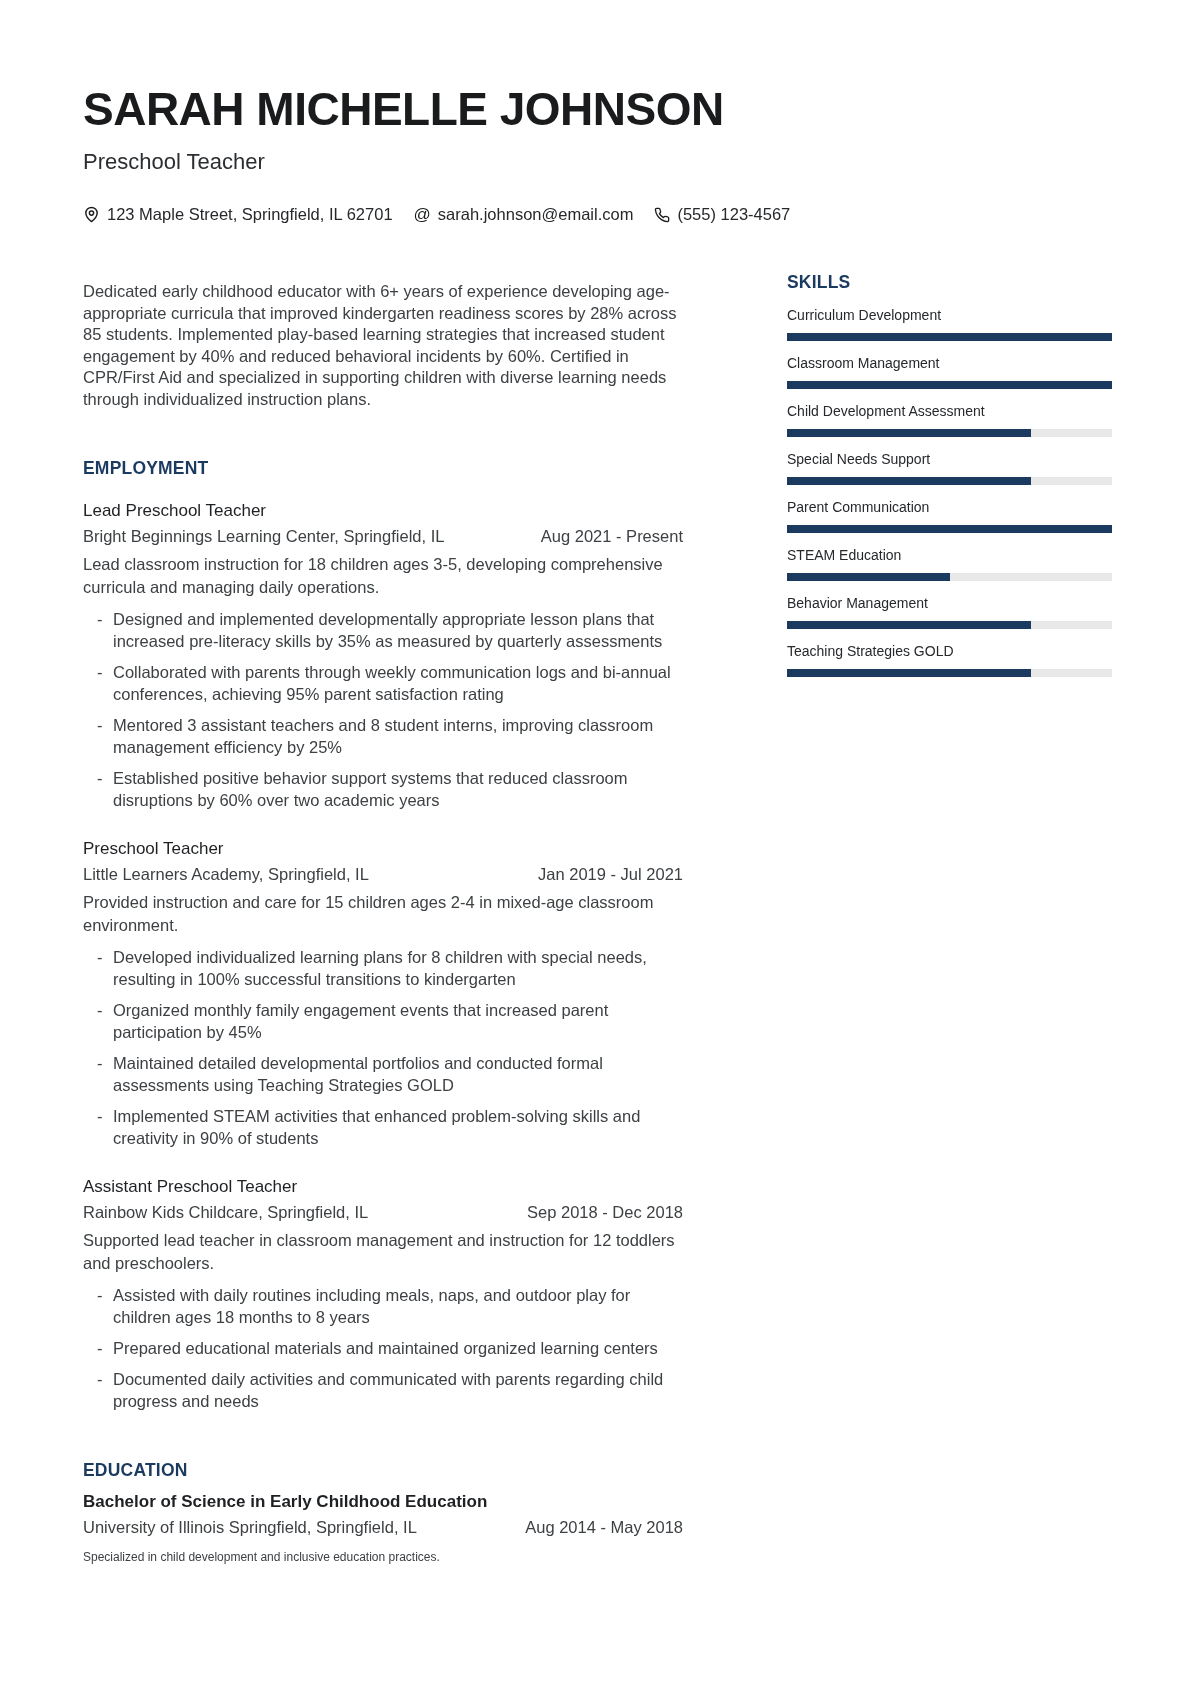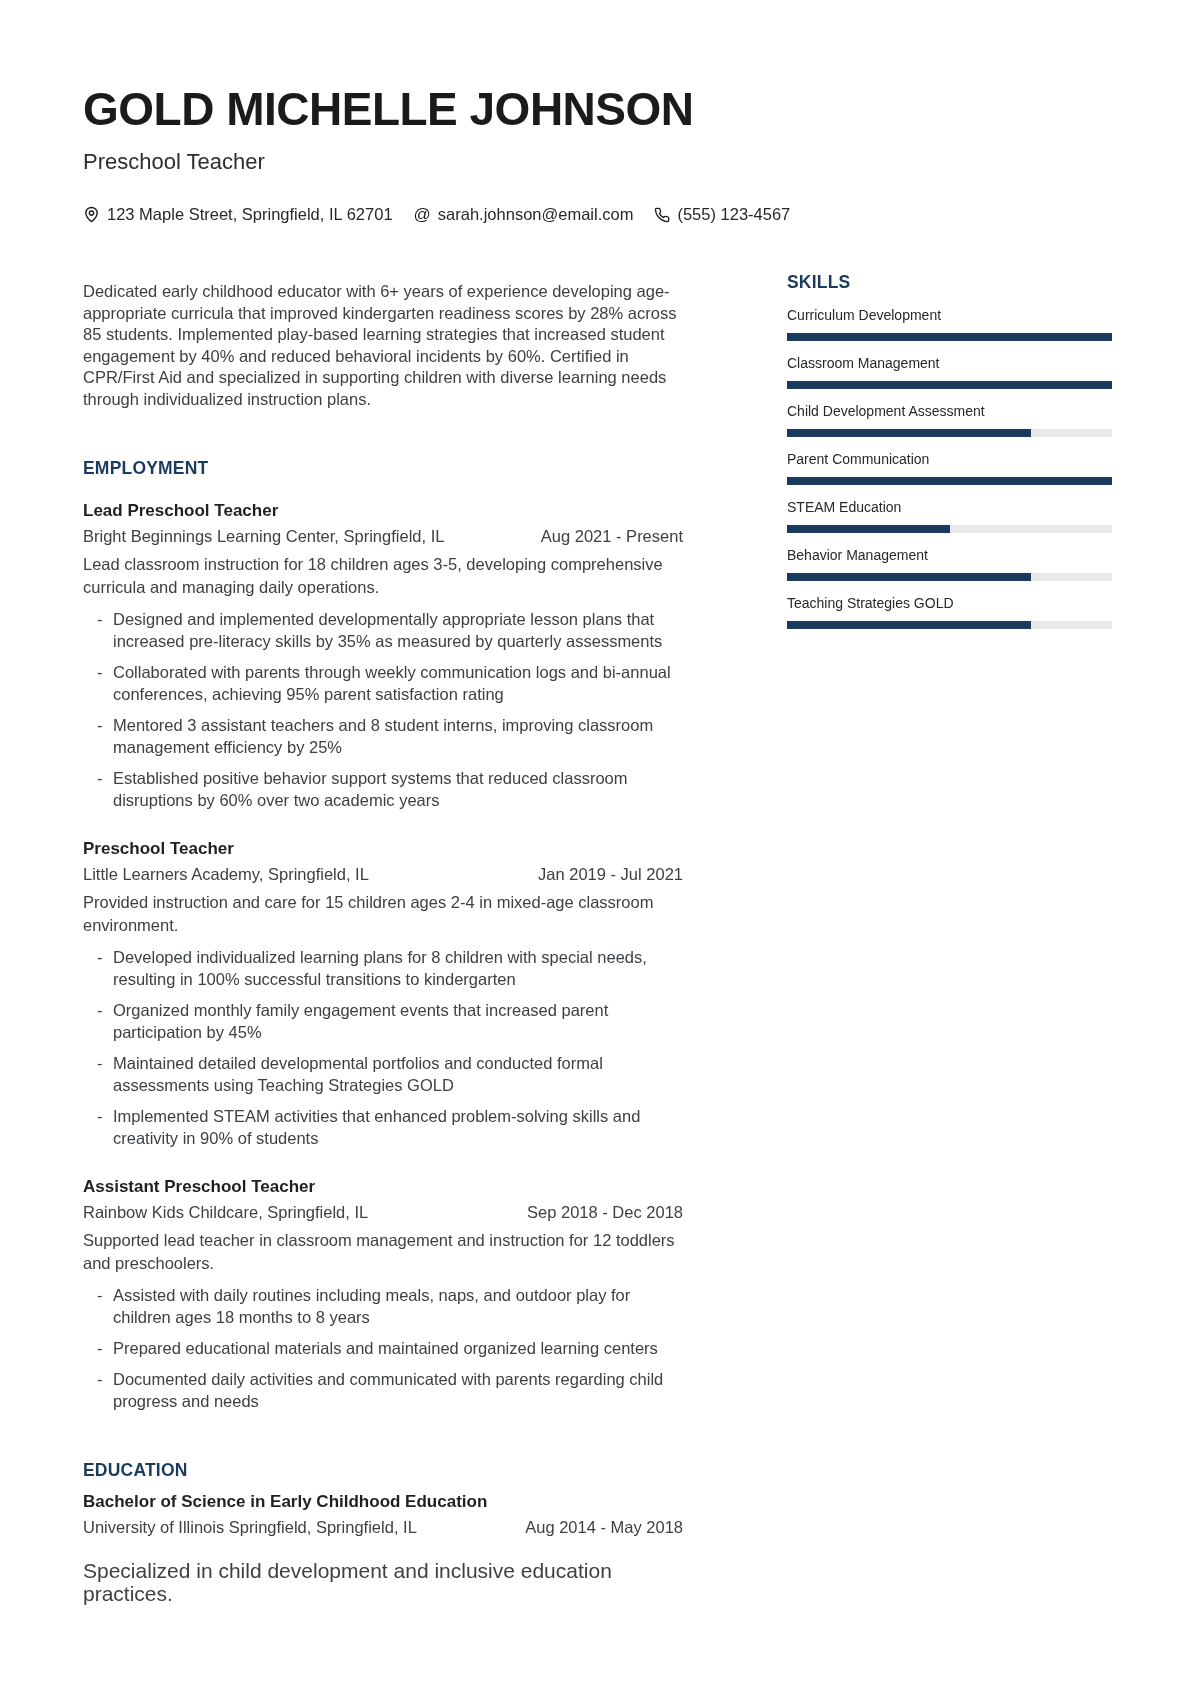--- a/index.html
+++ b/index.html
@@ -37,48 +37,48 @@
   }
   .section { margin-top: 0; }
   .section + .section { margin-top: 47px; }
 
   
   .summary-text { margin-top: 10px; font-size: 16.5px; line-height: 21.5px; color: #3d4144; }
 
   
   .job { margin-top: 21px; }
   .job + .job { margin-top: 27px; }
-  .job-title { font-size: 17px; font-weight: 700; color: #1e2023; line-height: 22px; }
+  .job-title { font-size: 17px; font-weight: 400; color: #1e2023; line-height: 22px; }
   .company-row { display: flex; justify-content: space-between; margin-top: 3px; line-height: 23px; font-size: 16.5px; }
   .company-name { max-width: 420px; color: #3d4144; }
   .job-dates { flex: none; margin-left: 12px; text-align: right; color: #3d4144; }
   .job-desc { margin-top: 5px; font-size: 16.5px; line-height: 23px; color: #3d4144; }
   .bullets { margin-top: 2px; }
   .bullet { display: flex; margin-top: 9px; font-size: 16.5px; line-height: 22px; color: #3d4144; }
   .bullet-dash { flex: none; width: 16px; margin-left: 14px; }
 
   
   .skill { margin-top: 11px; }
   .skill:first-of-type { margin-top: 10px; }
   .skill-label { font-size: 14px; color: #26282b; line-height: 22px; }
   .skill-track { margin-top: 7px; height: 8px; background: #e8e8e8; position: relative; }
   .skill-fill { position: absolute; left: 0; top: 0; bottom: 0; background: #1b3a5f; }
 
   
   .edu-degree { margin-top: 9px; font-size: 17px; font-weight: 700; color: #1e2023; line-height: 23px; }
   .edu-row { display: flex; justify-content: space-between; margin-top: 3px; font-size: 16.5px; line-height: 23px; }
-  .edu-desc { margin-top: 20px; font-size: 21px; line-height: 23px; }
+  .edu-desc { margin-top: 7px; font-size: 12px; line-height: 23px; }
 </style>
 </head>
 <body>
 
 <div class="page">
 
   <div>
-    <div class="name">GOLD MICHELLE JOHNSON</div>
+    <div class="name">SARAH MICHELLE JOHNSON</div>
     <div class="job-subtitle">Preschool Teacher</div>
     <div class="contact-row">
       <div class="contact-item">
         <span>
           <svg width="17" height="17" viewBox="0 0 24 24" fill="none" stroke="#1a1c1e" stroke-width="2" stroke-linecap="round" stroke-linejoin="round">
             <path d="M20 10c0 6-8 12-8 12s-8-6-8-12a8 8 0 0 1 16 0z"></path>
               <circle cx="12" cy="10" r="3"></circle>
           </svg>
         </span>
         <span>123 Maple Street, Springfield, IL 62701</span>
@@ -214,20 +214,26 @@
             <div class="skill-fill" style="width: 100%;"></div>
           </div>
       </div>
       <div class="skill">
         <div class="skill-label">Child Development Assessment</div>
         <div class="skill-track">
             <div class="skill-fill" style="width: 75%;"></div>
           </div>
       </div>
       <div class="skill">
+        <div class="skill-label">Special Needs Support</div>
+        <div class="skill-track">
+            <div class="skill-fill" style="width: 75%;"></div>
+          </div>
+      </div>
+      <div class="skill">
         <div class="skill-label">Parent Communication</div>
         <div class="skill-track">
             <div class="skill-fill" style="width: 100%;"></div>
           </div>
       </div>
       <div class="skill">
         <div class="skill-label">STEAM Education</div>
         <div class="skill-track">
             <div class="skill-fill" style="width: 50%;"></div>
           </div>

